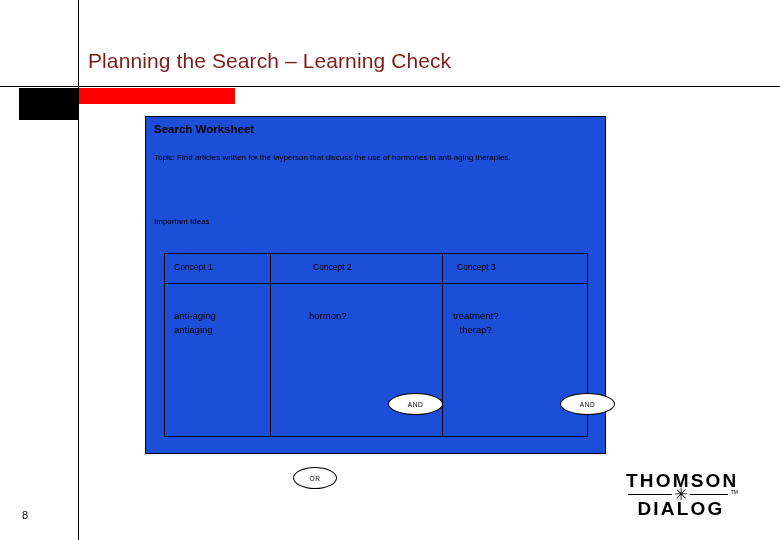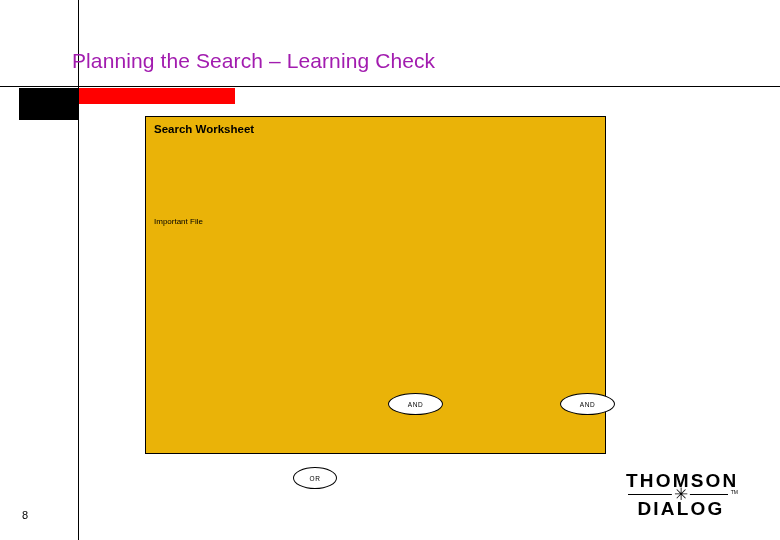--- a/index.html
+++ b/index.html
@@ -45,26 +45,26 @@
     position: absolute;
     left: 79px;
     top: 88px;
     width: 156px;
     height: 16px;
     background: #ff0000;
   }
 
   .slide-title {
     position: absolute;
-    left: 72px;
+    left: 88px;
     top: 49px;
     font-size: 21px;
     letter-spacing: .1px;
     white-space: nowrap;
-    color: #a21caf;
+    color: #7f1d1d;
   }
 
   .page-number {
     position: absolute;
     left: 22px;
     top: 509px;
     font-size: 11px;
   }
 
   
@@ -113,21 +113,21 @@
 
   
   .worksheet {
     position: absolute;
     left: 145px;
     top: 116px;
     width: 461px;
     height: 338px;
     border: 1px solid #000000;
     box-sizing: border-box;
-    background: #eab308;
+    background: #1d4ed8;
   }
   .ws-title {
     position: absolute;
     left: 8px;
     top: 6px;
     font-size: 11.5px;
     font-weight: bold;
   }
   .ws-topic {
     position: absolute;
@@ -230,24 +230,48 @@
 <div class="red-bar"></div>
 
 <div class="slide-title">Planning the Search – Learning Check</div>
 
 <div class="page-number">8</div>
 
 <div class="worksheet">
 
   <div class="ws-title">Search Worksheet</div>
 
-
-
-  <div class="ws-important">Important File</div>
-
+  <div class="ws-topic">Topic:  Find articles written for the layperson that discuss the use of hormones in anti-aging therapies.</div>
+
+
+  <div class="ws-important">Important Ideas</div>
+
+  <div class="concept-table">
+    <div class="row-divider"></div>
+    <div class="col-divider d1"></div>
+    <div class="col-divider d2"></div>
+
+    <div class="concept-head c1">Concept 1</div>
+    <div class="concept-head c2">Concept 2</div>
+    <div class="concept-head c3">Concept 3</div>
+
+    <div class="concept-terms t1">
+      <div>anti-aging</div>
+      <div>antiaging</div>
+    </div>
+
+    <div class="concept-terms t2">
+      <div>hormon?</div>
+    </div>
+
+    <div class="concept-terms t3">
+      <div>treatment?</div>
+      <div>therap?</div>
+    </div>
+  </div>
 
   <div class="oval oval-and-1">AND</div>
   <div class="oval oval-and-2">AND</div>
   <div class="oval oval-or">OR</div>
 </div>
 
 <div class="logo">
   <div class="logo-top">THOMSON</div>
   <div class="logo-mid">
     <div class="logo-line"></div>

